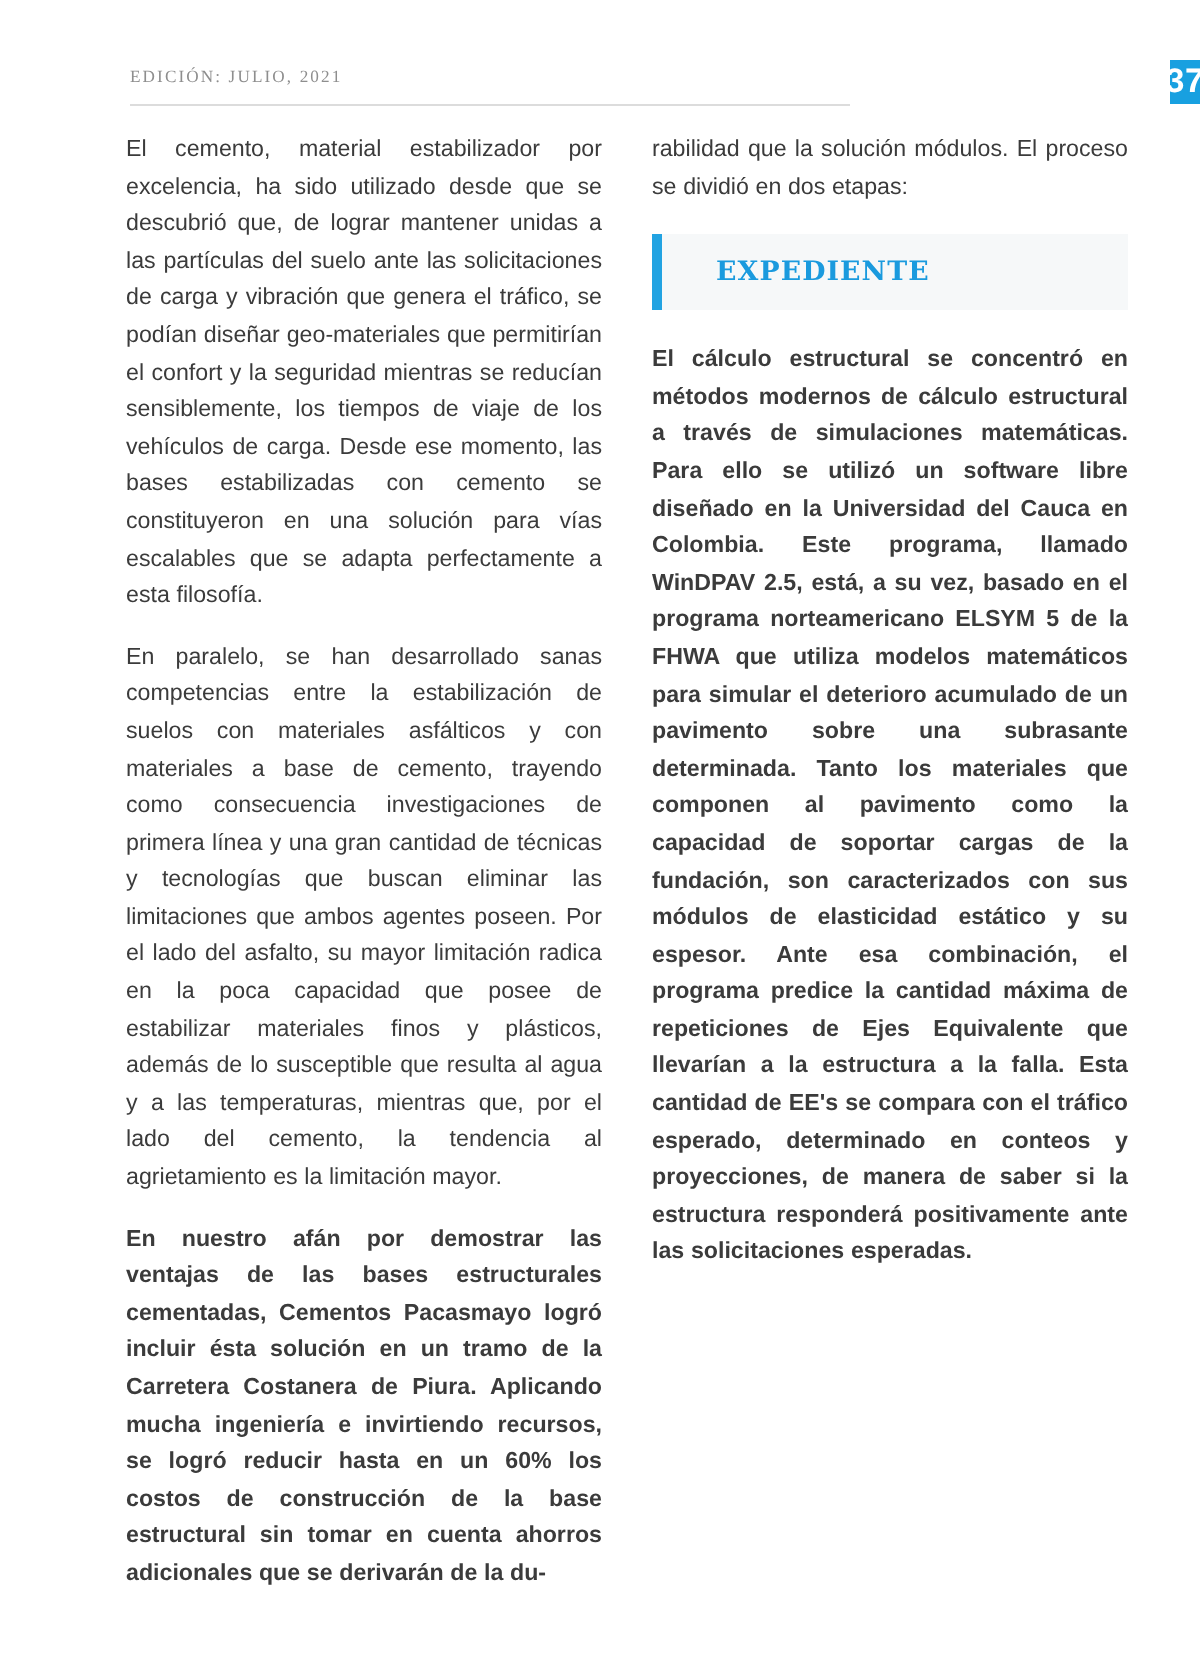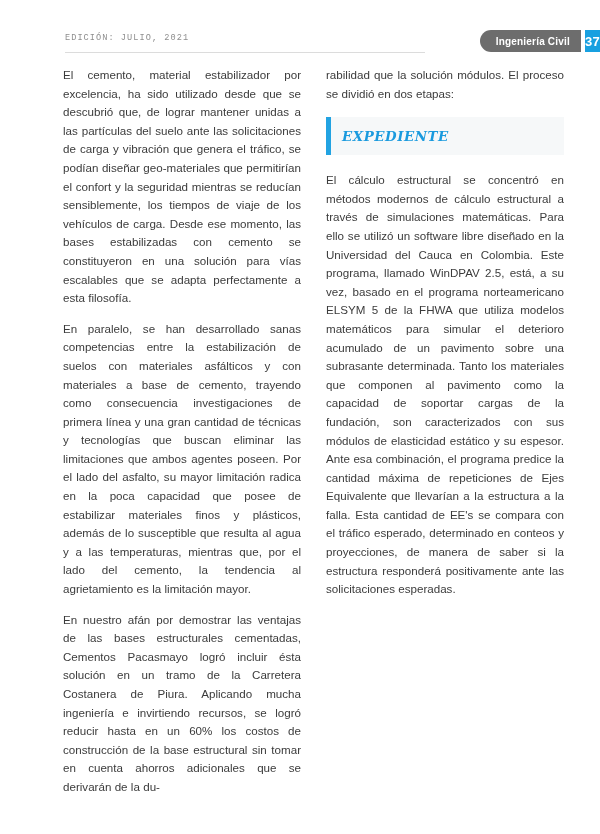--- a/index.html
+++ b/index.html
@@ -24,21 +24,21 @@
     width: 600px;
     height: 66px;
   }
   .edition-line {
     position: absolute;
     left: 65px;
     top: 33px;
     font-size: 8.6px;
     letter-spacing: 1.05px;
     color: #8e8e8e;
-    font-family: Liberation Mono, monospace;
+    font-family: Liberation Serif, serif;
     white-space: nowrap;
   }
   .header-rule {
     position: absolute;
     left: 65px;
     top: 52px;
     width: 360px;
     height: 1px;
     background: #dcdcdc;
   }
@@ -63,21 +63,21 @@
     padding: 0 11px 0 16px;
     white-space: nowrap;
   }
   .badge-gap {
     width: 4px;
     background: #ffffff;
   }
   .badge-page {
     background: #18a0e0;
     color: #ffffff;
-    font-size: 13px;
+    font-size: 17px;
     font-weight: bold;
     display: flex;
     align-items: center;
     justify-content: center;
     width: 15px;
     letter-spacing: 0.3px;
   }
 
   
   .content {
@@ -97,57 +97,55 @@
 
   p.body-text {
     margin: 0 0 12px 0;
     font-size: 11.6px;
     line-height: 18.6px;
     text-align: justify;
     color: #3b3b3b;
     hyphens: manual;
     word-spacing: 0.1px;
   }
-  p.body-text:last-child { margin-bottom: 0; }
+  p.body-text:last-child { margin-bottom: 0; font-weight: bold; }
 
   
   .section-heading {
     position: relative;
     background: #f6f8f9;
     height: 38px;
     margin: 14px 0 16px 0;
     display: flex;
     align-items: center;
   }
   .section-heading .bar {
     position: absolute;
     left: 0;
     top: 0;
     bottom: 0;
     width: 5px;
     background: #22a3e2;
   }
   .section-heading .heading-label {
-    margin-left: 16px;
+    margin-left: 32px;
     color: #1a9ade;
     font-family: "DejaVu Serif", serif;
     font-weight: bold;
     font-size: 13.4px;
     letter-spacing: 0.55px;
-    font-style: italic;
   }
 </style>
 </head>
 <body>
 
 <div class="page-header">
   <div class="edition-line">EDICIÓN: JULIO, 2021</div>
   <div class="header-rule"></div>
   <div class="header-badge">
-    <div class="badge-section">Ingeniería Civil</div>
     <div class="badge-gap"></div>
     <div class="badge-page">37</div>
   </div>
 </div>
 
 <div class="content">
 
   <div class="column col-left">
     <p class="body-text">El cemento, material estabilizador por excelencia, ha sido utilizado desde que se descubrió que, de lograr mantener unidas a las partículas del suelo ante las solicitaciones de carga y vibración que genera el tráfico, se podían diseñar geo-materiales que permitirían el confort y la seguridad mientras se reducían sensiblemente, los tiempos de viaje de los vehículos de carga. Desde ese momento, las bases estabilizadas con cemento se constituyeron en una solución para vías escalables que se adapta perfectamente a esta filosofía.</p>
     <p class="body-text">En paralelo, se han desarrollado sanas competencias entre la estabilización de suelos con materiales asfálticos y con materiales a base de cemento, trayendo como consecuencia investigaciones de primera línea y una gran cantidad de técnicas y tecnologías que buscan eliminar las limitaciones que ambos agentes poseen. Por el lado del asfalto, su mayor limitación radica en la poca capacidad que posee de estabilizar materiales finos y plásticos, además de lo susceptible que resulta al agua y a las temperaturas, mientras que, por el lado del cemento, la tendencia al agrietamiento es la limitación mayor.</p>

